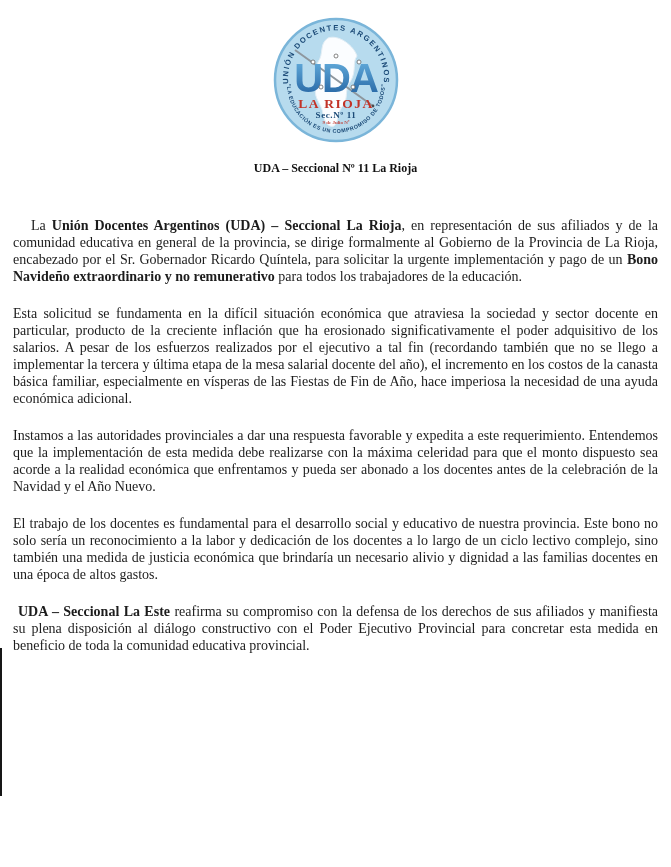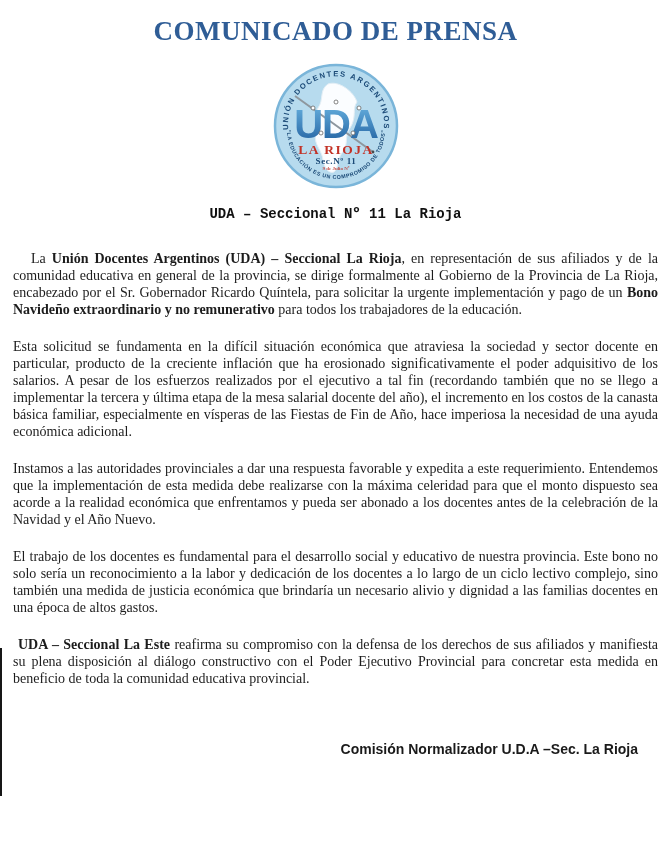--- a/index.html
+++ b/index.html
@@ -40,28 +40,28 @@
   .logo-wrap svg { display: inline-block; }
   .arc-top   { font-family: "Liberation Sans", sans-serif; font-weight: bold; font-size: 7.6px; fill: #1b4a77; letter-spacing: 1.6px; }
   .arc-bottom{ font-family: "Liberation Sans", sans-serif; font-weight: bold; font-size: 5.4px; fill: #1b4a77; letter-spacing: 0.5px; }
   .uda-big   { font-family: "Liberation Sans", sans-serif; font-weight: bold; font-size: 40px; letter-spacing: -1px; }
   .logo-rioja{ font-family: "Liberation Serif", serif; font-weight: bold; font-size: 13.5px; fill: #c23227; letter-spacing: 1.5px; }
   .logo-sec  { font-family: "Liberation Serif", serif; font-weight: bold; font-size: 9px; fill: #1b4a77; letter-spacing: 0.6px; }
   .logo-addr { font-family: "Liberation Serif", serif; font-weight: bold; font-size: 5px; fill: #c23227; opacity: 0.85; }
   h2.subtitle {
     margin: 12px 0 17px 0;
     text-align: center;
-    font-size: 14px;
+    font-size: 12px;
     line-height: 21px;
     font-weight: bold;
     color: #111111;
-    font-family: Liberation Mono, monospace;
+    font-family: Liberation Serif, serif;
   }
   .doc-body {
-    margin-top: 25px;
+    margin-top: 38px;
     font-size: 14px;
     line-height: 17px;
     text-align: justify;
   }
   .doc-body p { margin: 0 0 20px 0; }
   .doc-body p.indent-first { text-indent: 18px; }
   .doc-body p.indent-small { text-indent: 5px; }
   .doc-body b { font-weight: bold; }
   .signature {
     margin: 54px 20px 0 auto;
@@ -84,21 +84,20 @@
     color: #1a1a1a;
   }
 </style>
 </head>
 <body>
 
 <div class="page">
 
   <div class="scan-artifact"></div>
 
-  <h1 class="title">COMUNICADO DE PRENSA</h1>
 
   <div class="logo-wrap">
     <svg width="134" height="130" viewBox="0 0 134 130">
       <defs>
         <linearGradient id="udaGrad" x1="0" y1="0" x2="0" y2="1">
           <stop offset="0" stop-color="#6ab4e2"></stop>
           <stop offset="1" stop-color="#1f5e9e"></stop>
         </linearGradient>
         <path id="arcTop" d="M 20,72 A 48,48 0 1 1 114,72" fill="none"></path>
         <path id="arcBottom" d="M 19,58 A 49,49 0 1 0 115,58" fill="none"></path>
@@ -140,16 +139,15 @@
     <p>Esta solicitud se fundamenta en la difícil situación económica que atraviesa la sociedad y sector docente en particular, producto de la creciente inflación que ha erosionado significativamente el poder adquisitivo de los salarios. A pesar de los esfuerzos realizados por el ejecutivo a tal fin (recordando también que no se llego a implementar la tercera y última etapa de la mesa salarial docente del año), el incremento en los costos de la canasta básica familiar, especialmente en vísperas de las Fiestas de Fin de Año, hace imperiosa la necesidad de una ayuda económica adicional.</p>
 
     <p>Instamos a las autoridades provinciales a dar una respuesta favorable y expedita a este requerimiento. Entendemos que la implementación de esta medida debe realizarse con la máxima celeridad para que el monto dispuesto sea acorde a la realidad económica que enfrentamos y pueda ser abonado a los docentes antes de la celebración de la Navidad y el Año Nuevo.</p>
 
     <p>El trabajo de los docentes es fundamental  para el desarrollo social y educativo de nuestra provincia. Este bono no solo sería un reconocimiento a la labor y dedicación de los docentes a lo largo de un ciclo lectivo complejo, sino también una medida de justicia económica que brindaría un necesario alivio y dignidad a las familias docentes en una época de altos gastos.</p>
 
     <p class="indent-small"><b>UDA – Seccional La Este</b><span> reafirma su compromiso con la defensa de los derechos de sus afiliados y manifiesta su plena disposición al diálogo constructivo con el Poder Ejecutivo Provincial para concretar esta medida en beneficio de toda la comunidad educativa provincial.</span></p>
   </div>
 
   <div class="signature">
-    <div class="sig-committee">Comisión Normalizador U.D.A –Sec. La Rioja</div>
   </div>
 
 </div>
 
 </body></html>

